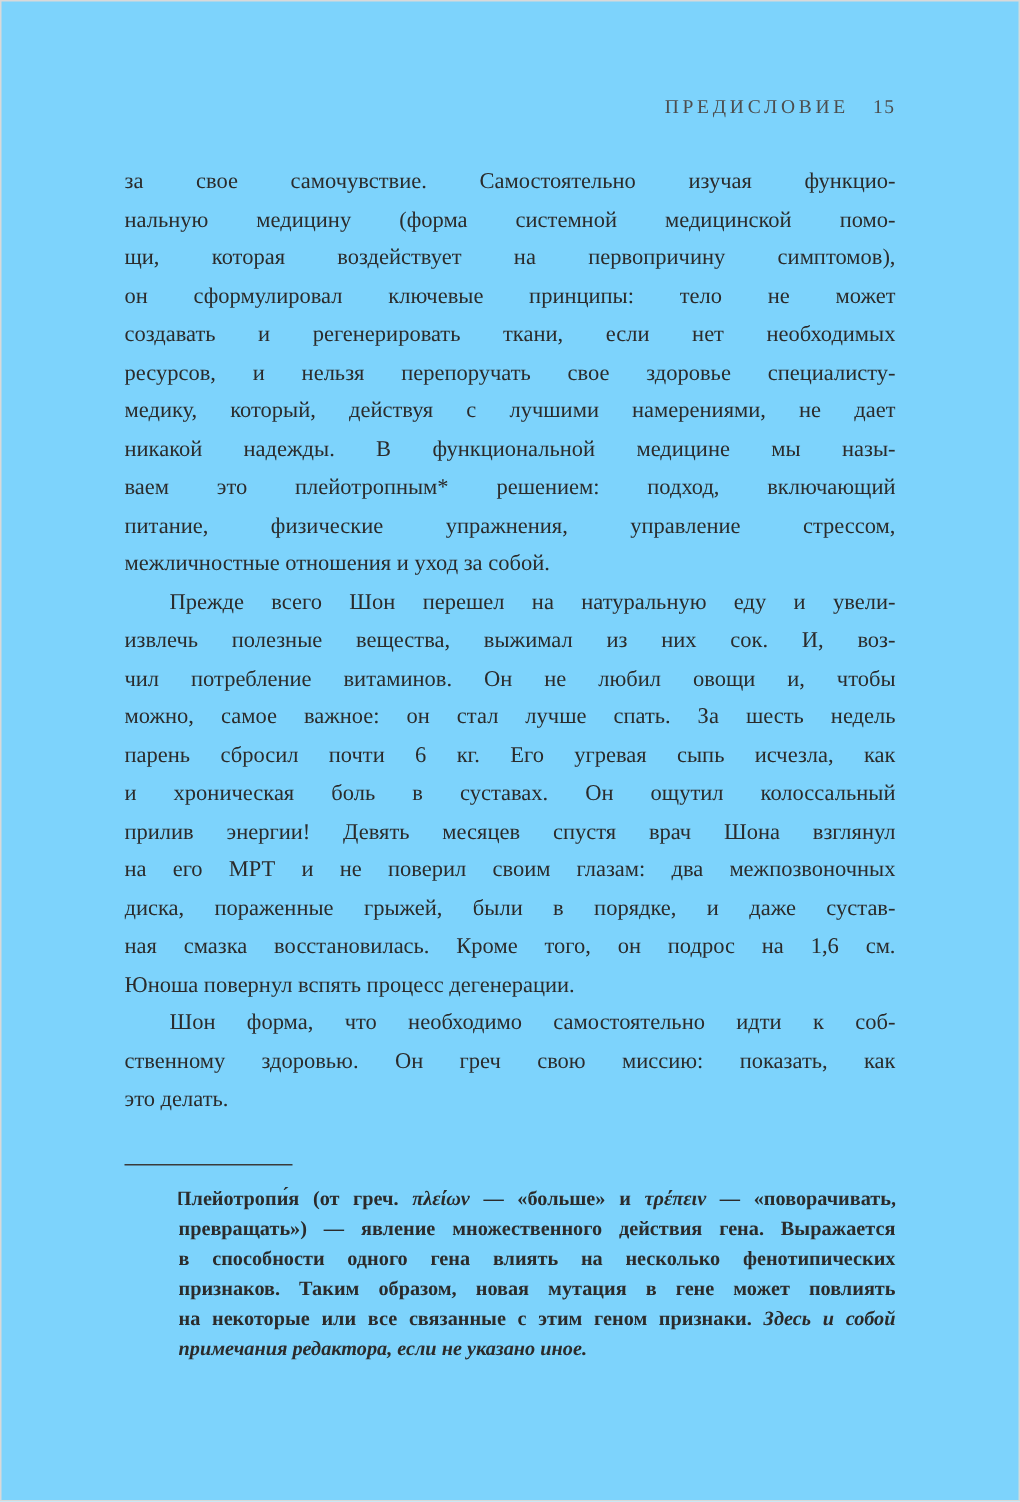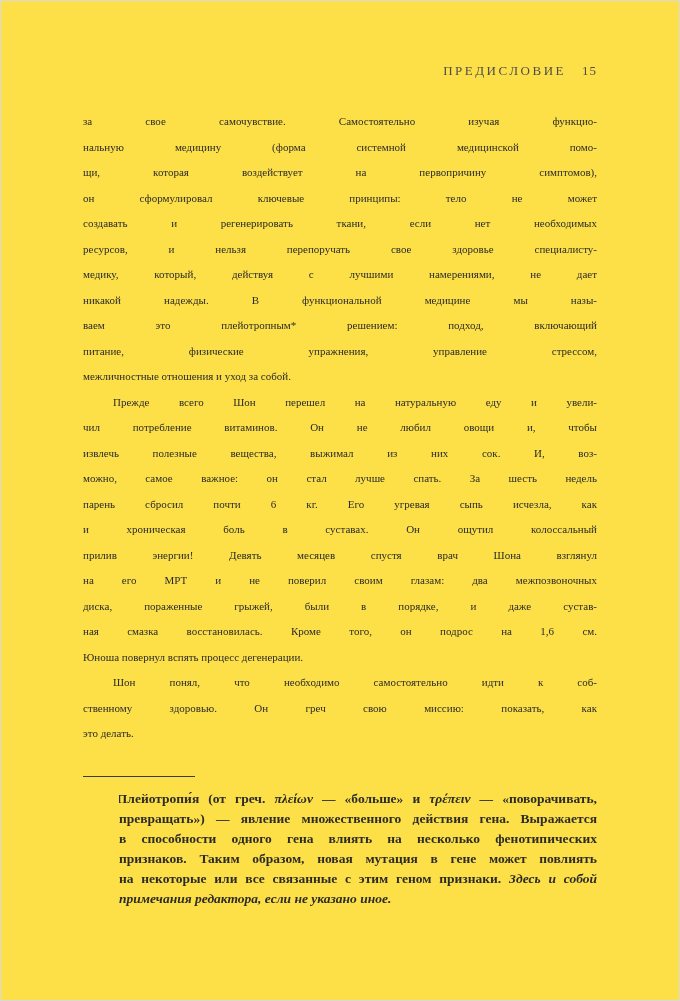--- a/index.html
+++ b/index.html
@@ -6,38 +6,38 @@
     margin: 0;
     padding: 0;
     background: #ffffff;
     font-family: "Liberation Serif", "DejaVu Serif", serif;
   }
   .page {
     position: relative;
     width: 680px;
     height: 1001px;
     box-sizing: border-box;
-    background: #fde047;
+    background: #7dd3fc;
     border: 1px solid #d9d9d9;
     padding: 0 82px;
     overflow: hidden;
   }
   .running-header {
     margin-top: 62px;
     text-align: right;
     font-size: 13px;
     line-height: 16px;
     color: #4d4d4d;
   }
   .running-header .section { letter-spacing: 2.5px; }
   .running-header .pagenum { margin-left: 16px; letter-spacing: 1px; }
 
   .body-text {
     margin-top: 30px;
-    font-size: 11px;
+    font-size: 15px;
     line-height: 25.5px;
     color: #2b2b2b;
   }
   .line {
     text-align: justify;
     text-align-last: justify;
     overflow: hidden;
   }
   .line.last { text-align-last: left; }
   .line.indent { text-indent: 30px; }
@@ -83,33 +83,33 @@
         <div class="line">создавать и регенерировать ткани, если нет необходимых</div>
         <div class="line">ресурсов, и нельзя перепоручать свое здоровье специалисту-</div>
         <div class="line">медику, который, действуя с лучшими намерениями, не дает</div>
         <div class="line">никакой надежды. В функциональной медицине мы назы-</div>
         <div class="line">ваем это плейотропным* решением: подход, включающий</div>
         <div class="line">питание, физические упражнения, управление стрессом,</div>
         <div class="line last">межличностные отношения и уход за собой.</div>
       </div>
       <div>
         <div class="line indent">Прежде всего Шон перешел на натуральную еду и увели-</div>
+        <div class="line">извлечь полезные вещества, выжимал из них сок. И, воз-</div>
         <div class="line">чил потребление витаминов. Он не любил овощи и, чтобы</div>
-        <div class="line">извлечь полезные вещества, выжимал из них сок. И, воз-</div>
         <div class="line">можно, самое важное: он стал лучше спать. За шесть недель</div>
         <div class="line">парень сбросил почти 6 кг. Его угревая сыпь исчезла, как</div>
         <div class="line">и хроническая боль в суставах. Он ощутил колоссальный</div>
         <div class="line">прилив энергии! Девять месяцев спустя врач Шона взглянул</div>
         <div class="line">на его МРТ и не поверил своим глазам: два межпозвоночных</div>
         <div class="line">диска, пораженные грыжей, были в порядке, и даже сустав-</div>
         <div class="line">ная смазка восстановилась. Кроме того, он подрос на 1,6 см.</div>
         <div class="line last">Юноша повернул вспять процесс дегенерации.</div>
       </div>
       <div>
-        <div class="line indent">Шон понял, что необходимо самостоятельно идти к соб-</div>
+        <div class="line indent">Шон форма, что необходимо самостоятельно идти к соб-</div>
         <div class="line">ственному здоровью. Он греч свою миссию: показать, как</div>
         <div class="line last">это делать.</div>
       </div>
     </div>
 
   <div class="footnote-rule"></div>
 
   <div class="footnote">
       <div class="fn-line first"><span>* Плейотропи́я (от греч. </span><span class="it">πλείων</span><span> — «больше» и </span><span class="it">τρέπειν</span><span> — «поворачивать,</span></div>
       <div class="fn-line"><span>превращать») — явление множественного действия гена. Выражается</span></div>

